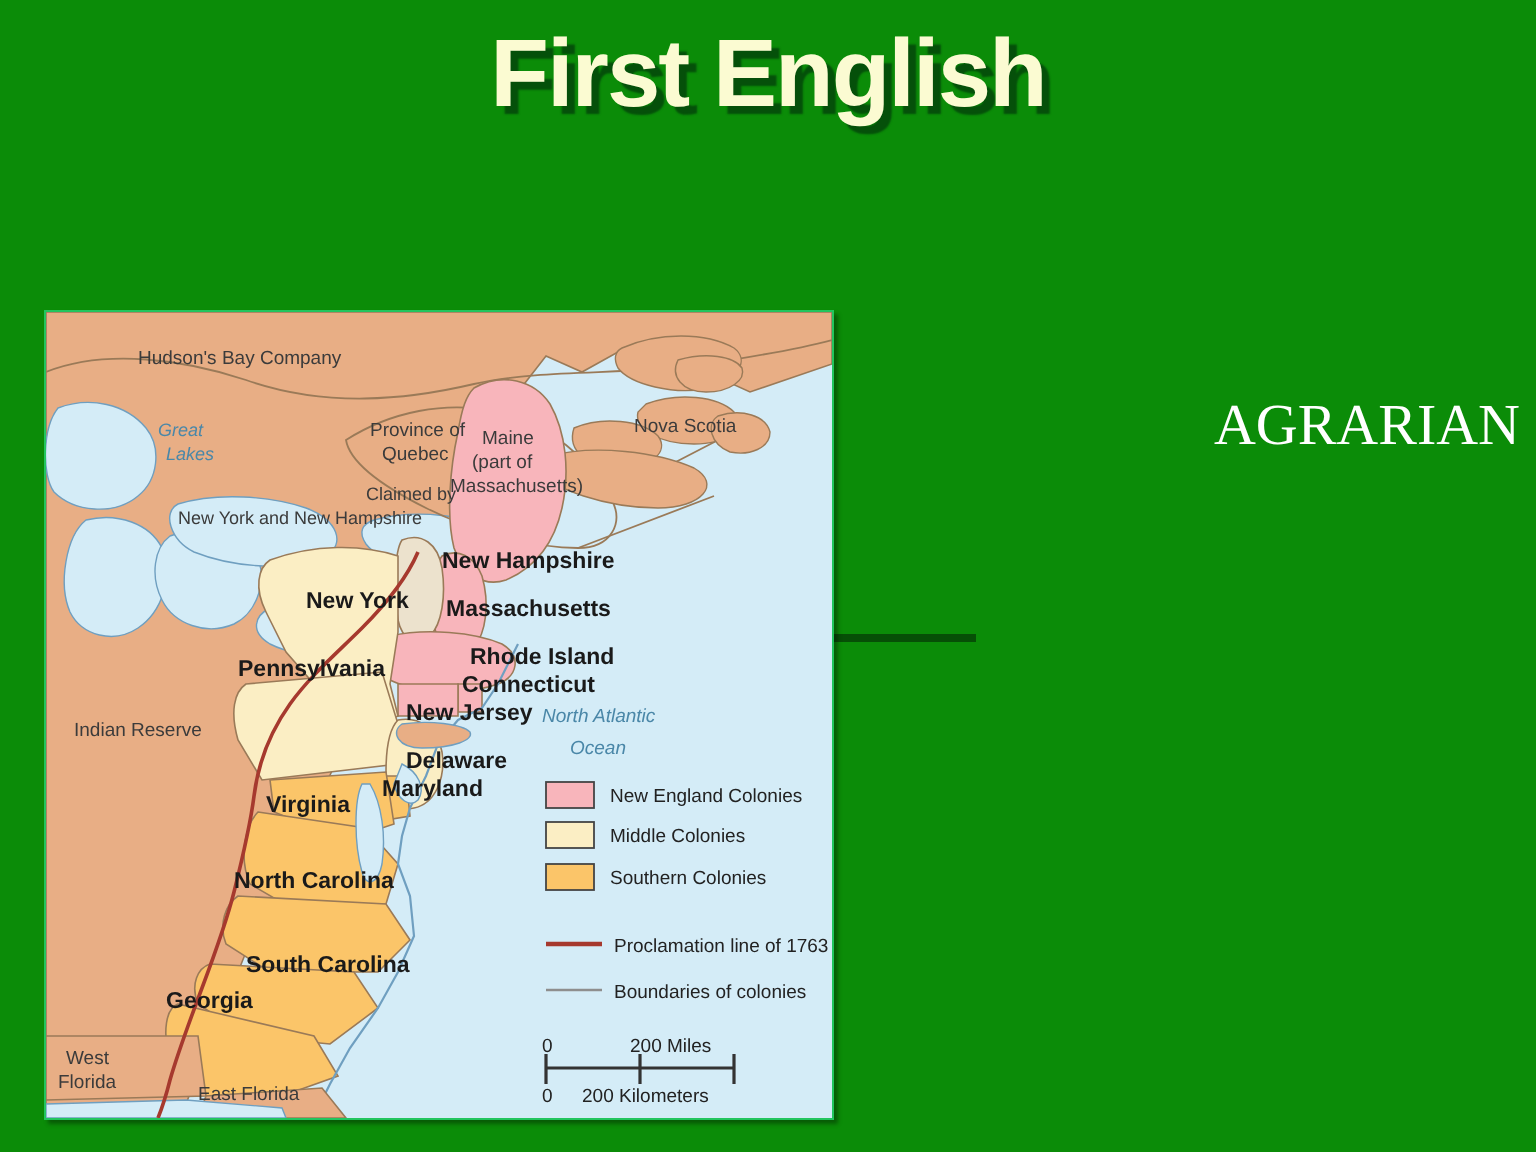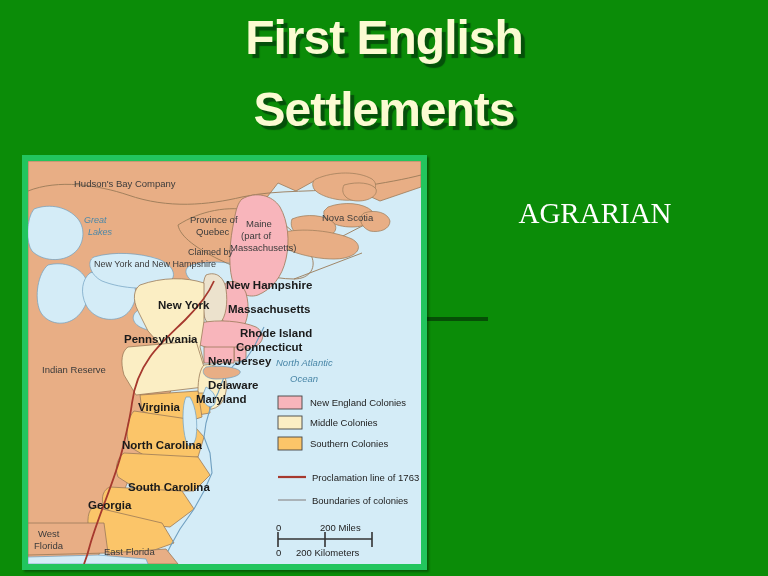--- a/index.html
+++ b/index.html
@@ -24,55 +24,54 @@
     line-height:72px;
     color:#fbfbd2;
     letter-spacing:-1px;
     text-shadow:4px 4px 1px #05500a;
     white-space:nowrap;
   }
 
   
   #agrarian-block{
     position:absolute;left:430px;top:192px;width:330px;
-    text-align:center;
+    text-align:right;
     font-family:"Liberation Serif", serif;
     font-size:29px;
     line-height:42px;
     color:#ffffff;
   }
   #divider{
     position:absolute;left:405px;top:317px;width:83px;height:4px;
     background:#064f06;
   }
 
   
   #map{
     position:absolute;left:22px;top:155px;width:393px;height:403px;
     background:#fca5a5;
-    border:6px solid #22c55e;
+    border:1px solid #22c55e;
     box-shadow:2px 2px 2px rgba(0,0,0,.35);
     overflow:hidden;
   }
   #map svg{display:block;width:393px;height:403px;}
 
   .lbl{font-family:"Liberation Sans", sans-serif;}
   .lbl-bold{font-weight:bold;fill:#1a1a1a;}
   .lbl-thin{fill:#3b3b3b;}
   .lbl-water{fill:#4a87a8;font-style:italic;}
   .lbl-legend{fill:#222;}
 </style>
 </head>
 <body>
 
 <div id="slide">
 
   <div id="title-block">
     <div class="title-line">First English</div>
-    <div class="title-line">Settlements</div>
   </div>
 
   <div id="agrarian-block">
     <div>AGRARIAN</div>
   </div>
   <div id="divider"></div>
 
   <div id="map">
     <svg viewBox="0 0 393 403" xmlns="http://www.w3.org/2000/svg">
 

